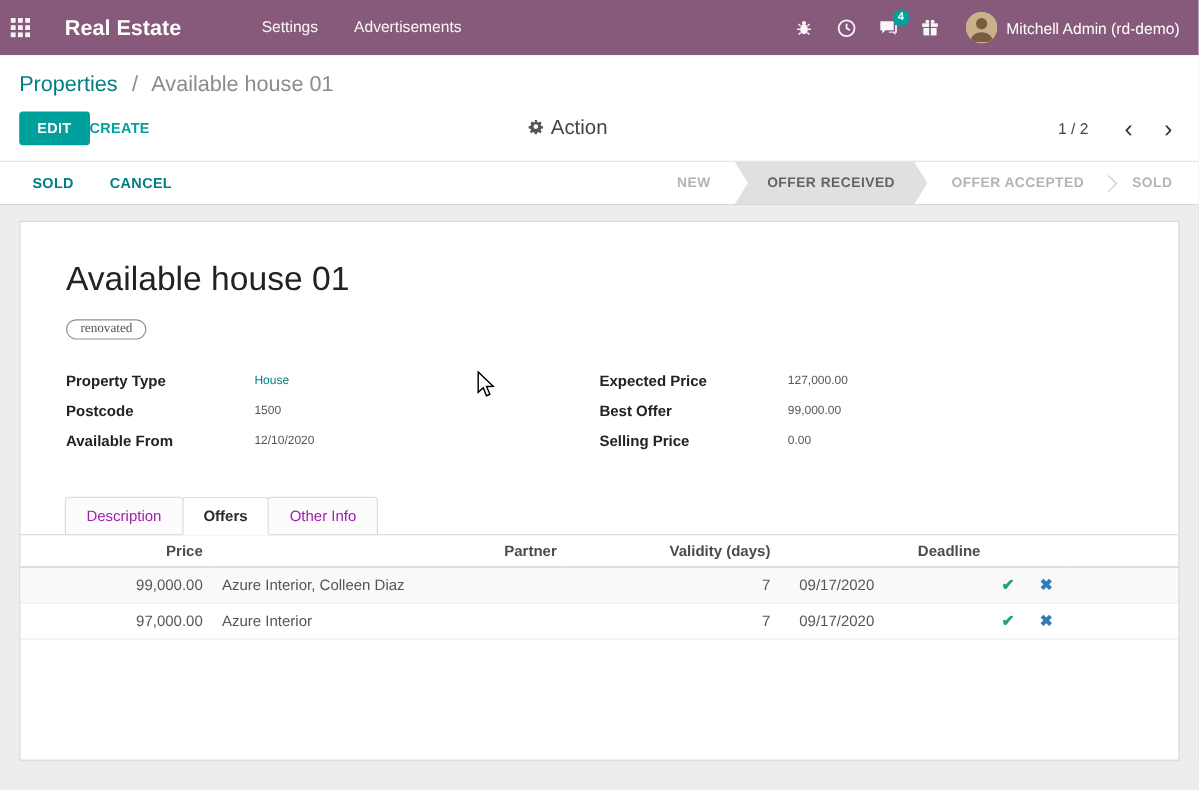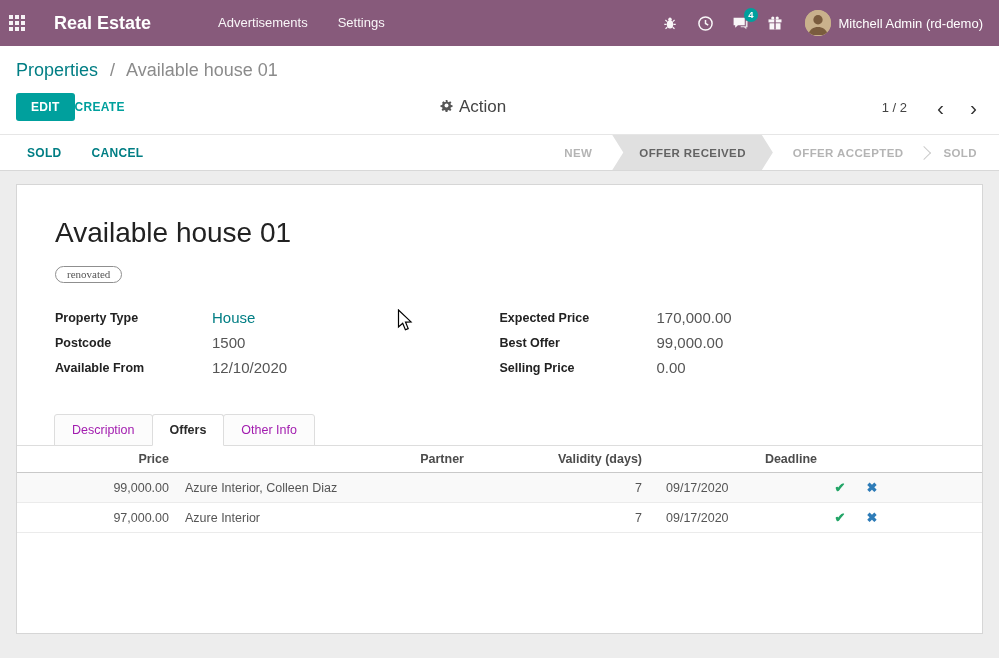--- a/index.html
+++ b/index.html
@@ -63,21 +63,21 @@
   .content { flex:1; padding:13px 16px; }
   .sheet { background:#fff; border:1px solid #d6d6d6; height:450px; padding-top:32px; position:relative; }
   .sheet-pad { padding:0 38px; }
   .record-title { font-size:28px; font-weight:400; color:#222; margin-bottom:15px; }
   .tag { display:inline-block; border:1px solid #8f8f8f; border-radius:10px; padding:1px 11px 2px;
     font-size:11px; color:#555;font-family:Liberation Serif, serif; }
   .fields { display:flex; margin-top:27px; }
   .fcol { width:50%; }
   .frow { display:flex; margin-bottom:9px; line-height:16px; }
   .flabel { width:157px; font-size:12.5px; font-weight:700; color:#222; }
-  .fvalue { font-size:15px; color:#555; }
+  .fvalue { font-size:10px; color:#555; }
   .fvalue.link { color:var(--link,#017E84); cursor:pointer; }
 
   
   .tabs { display:flex; padding-left:37px; border-bottom:1px solid #ddd; margin-top:29px; }
   .tab { padding:8px 17px; font-size:12.5px; color:#a21caf; border:1px solid #ddd; border-bottom:1px solid #ddd;
     border-radius:3px 3px 0 0; margin-bottom:-1px; background:#fcfcfc; cursor:pointer; position:relative; }
   .tab + .tab { margin-left:-1px; }
   .tab.active { color:#2b2b2b; font-weight:700; background:#fff; border-bottom:1px solid #fff; z-index:2; }
 
   
@@ -109,22 +109,22 @@
           <i></i>
           <i></i>
           <i></i>
           <i></i>
           <i></i>
           <i></i>
           <i></i>
       </span>
     </div>
     <div class="app-title">Real Estate</div>
+    <div class="nav-item">Settings</div>
     <div class="nav-item">Advertisements</div>
-    <div class="nav-item">Settings</div>
     <div class="nav-spacer"></div>
 
     <div class="systray">
       <div class="tray-btn">
         <svg width="16" height="16" viewBox="0 0 16 16" fill="none" stroke="rgba(255,255,255,.95)" stroke-width="1.2">
           <circle cx="8" cy="4.2" r="1.7" fill="rgba(255,255,255,.95)" stroke="none"></circle>
           <ellipse cx="8" cy="9.4" rx="3.2" ry="4.1" fill="rgba(255,255,255,.95)" stroke="none"></ellipse>
           <path d="M4.6 9.4H2.3M11.4 9.4h2.3M5.2 6.6 3.4 5M10.8 6.6 12.6 5M5.3 12.2l-1.8 1.6M10.7 12.2l1.8 1.6"></path>
         </svg>
       </div>
@@ -220,21 +220,21 @@
               <span class="fvalue">1500</span>
             </div>
             <div class="frow">
               <span class="flabel">Available From</span>
               <span class="fvalue">12/10/2020</span>
             </div>
           </div>
           <div class="fcol">
             <div class="frow">
               <span class="flabel">Expected Price</span>
-              <span class="fvalue">170,000.00</span>
+              <span class="fvalue">127,000.00</span>
             </div>
             <div class="frow">
               <span class="flabel">Best Offer</span>
               <span class="fvalue">99,000.00</span>
             </div>
             <div class="frow">
               <span class="flabel">Selling Price</span>
               <span class="fvalue">0.00</span>
             </div>
           </div>

